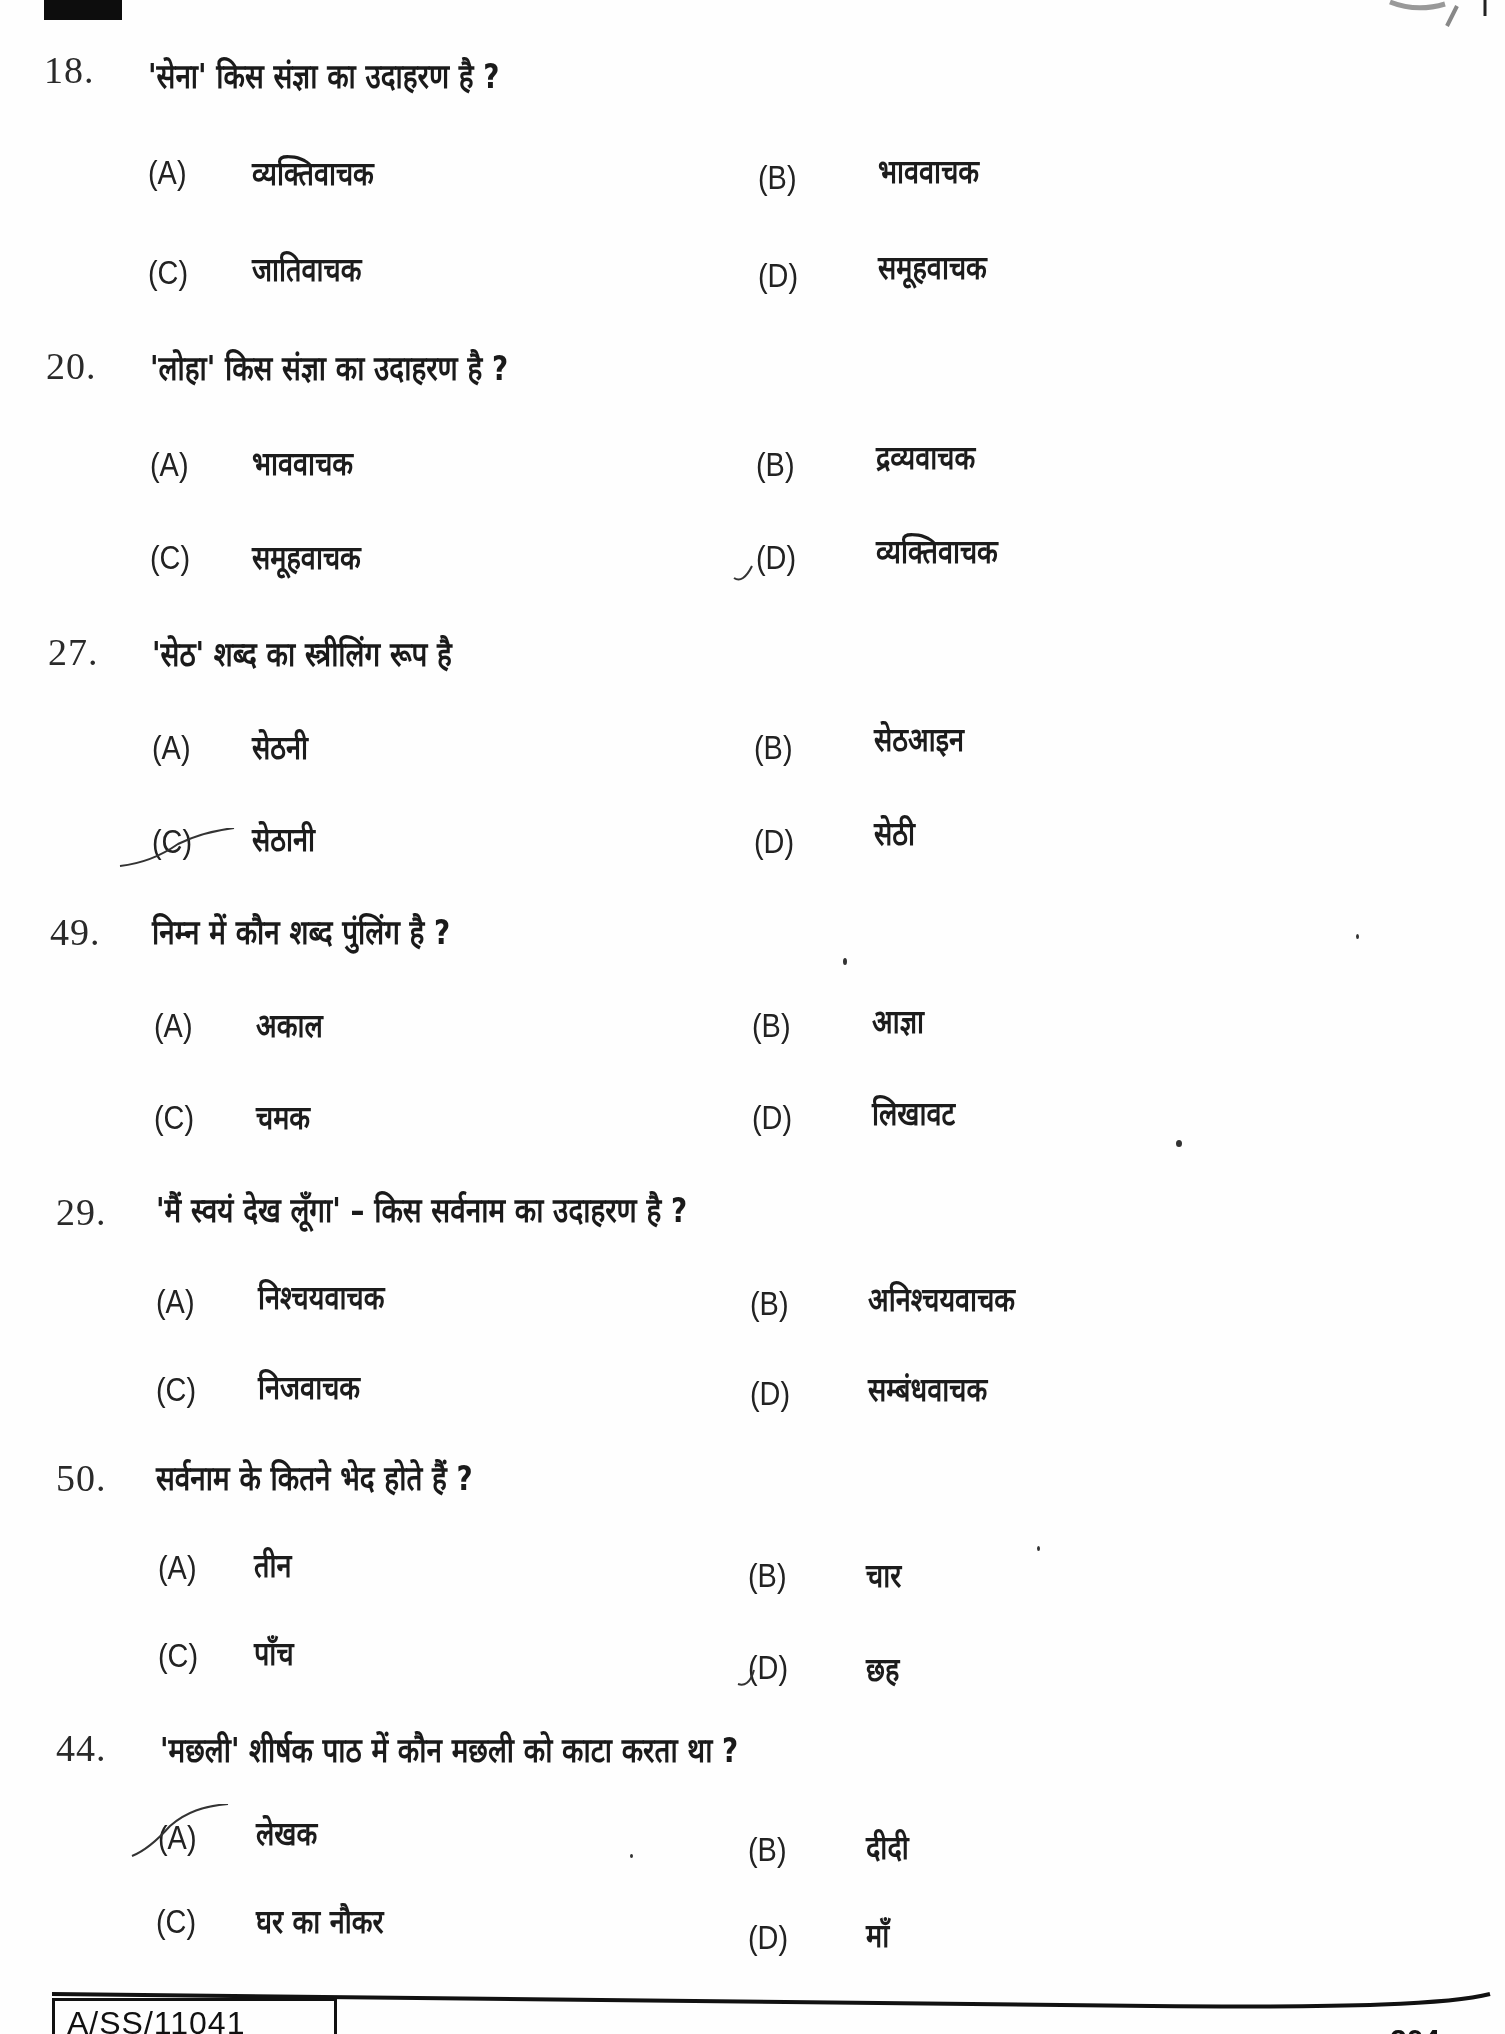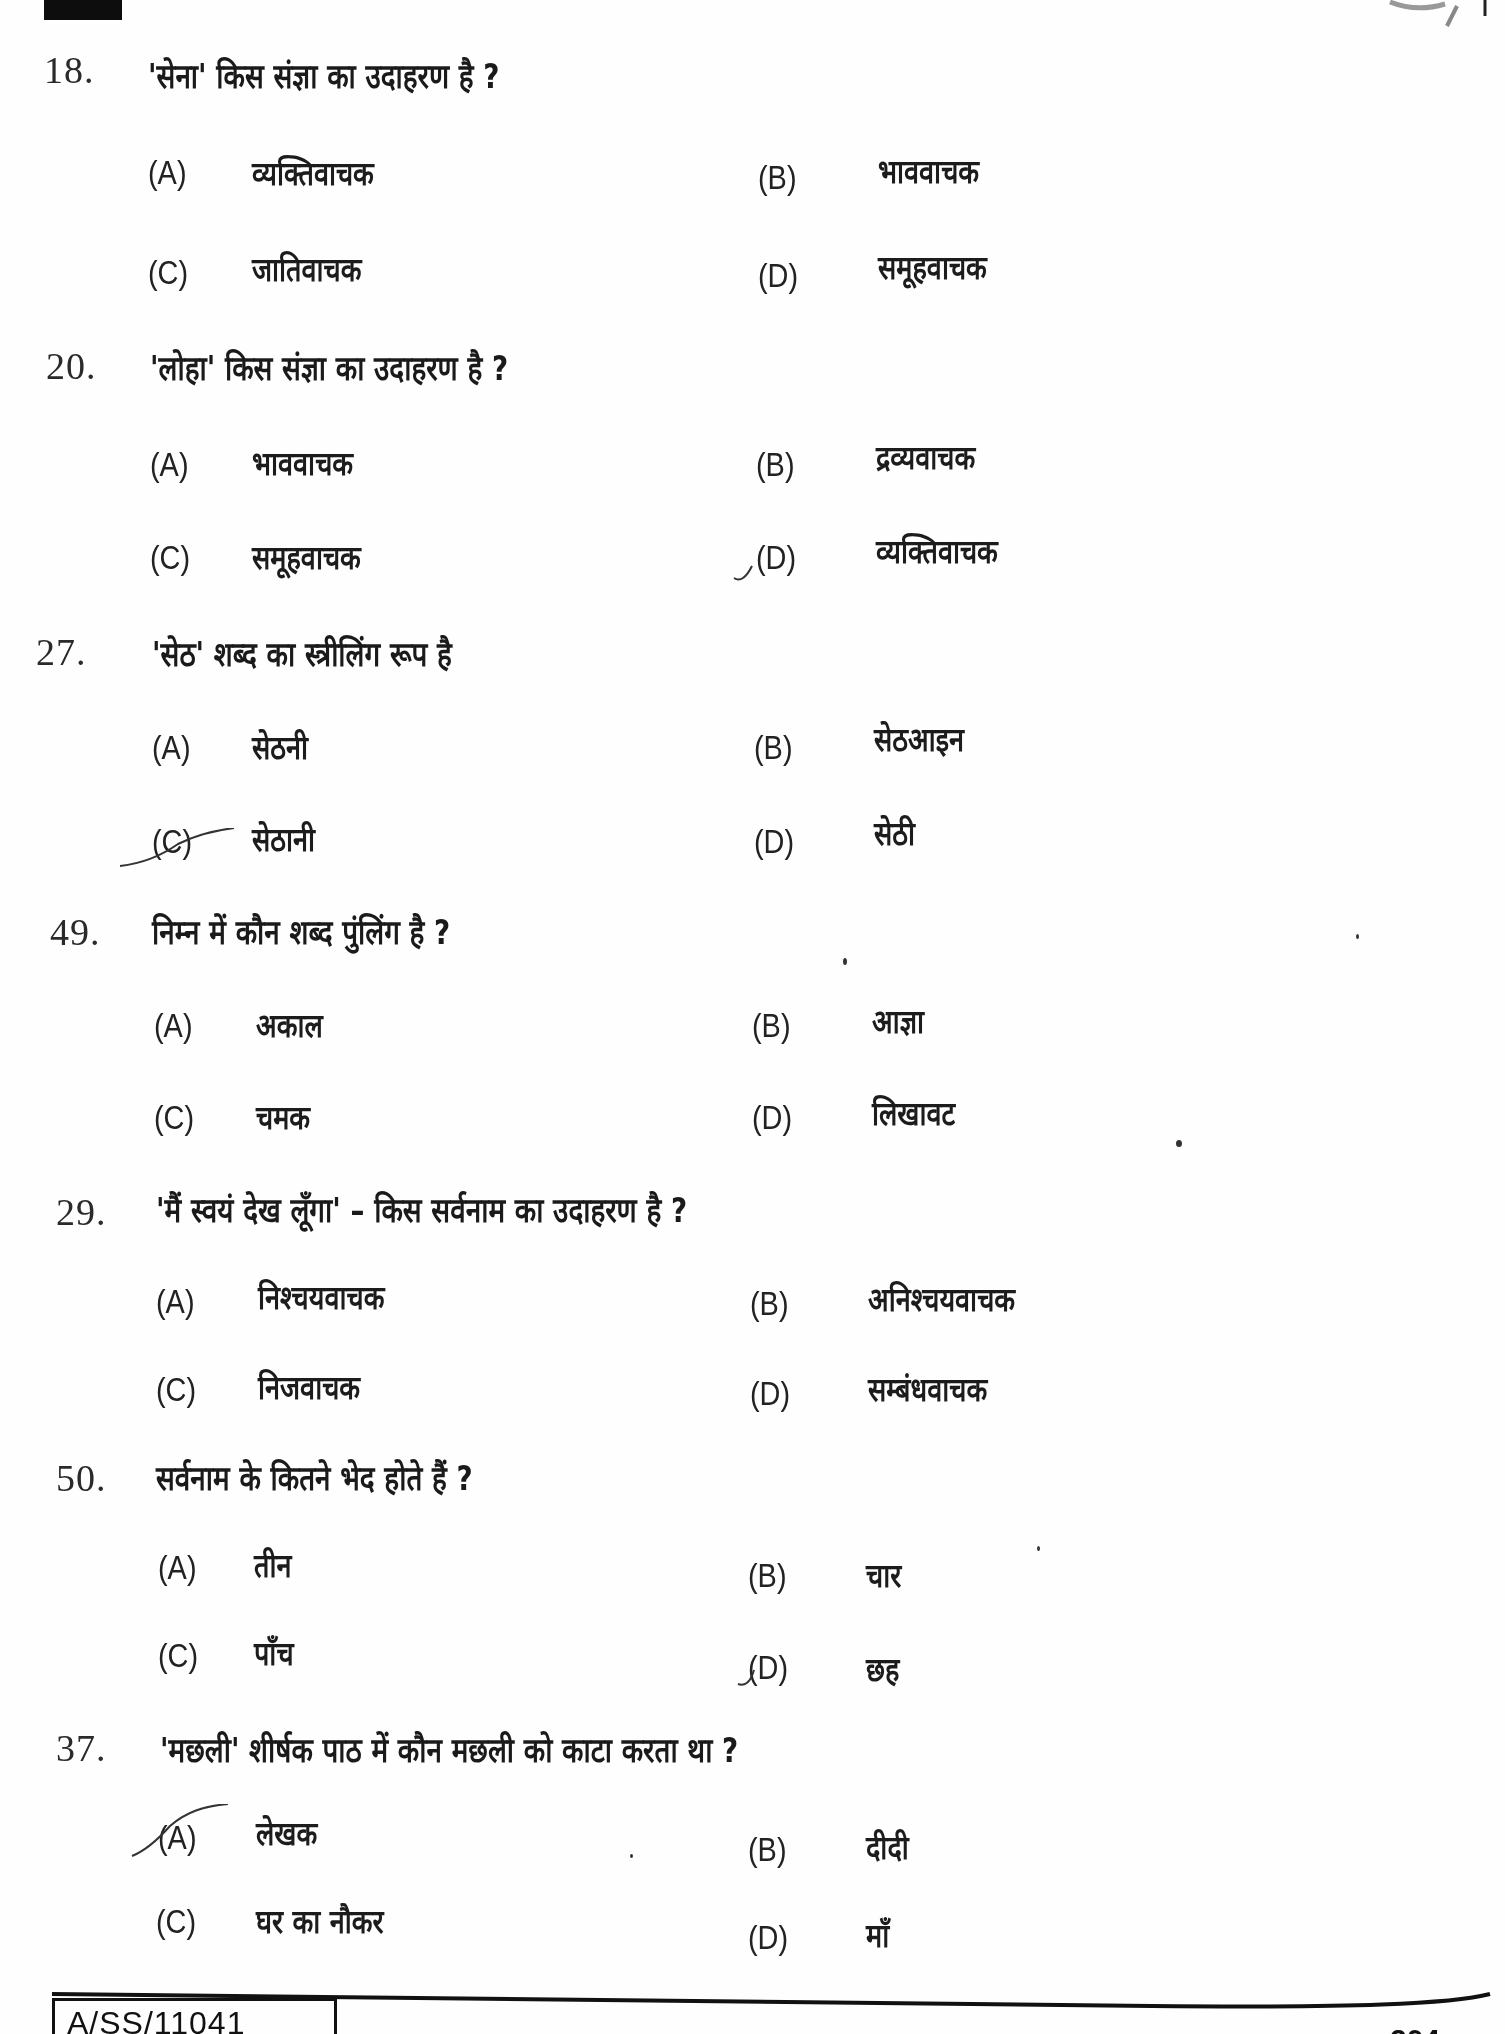--- a/index.html
+++ b/index.html
@@ -145,21 +145,21 @@
     <span class="opt-label" style="left:150px; top:538px;">(C)</span>
     <span class="opt-text" style="left:252px; top:534px;">समूहवाचक</span>
     <span class="opt-label" style="left:756px; top:538px;">(D)</span>
     <span class="opt-text" style="left:876px; top:528px;">व्यक्तिवाचक</span>
     <svg class="tick-mark" style="left:732px; top:560px;" width="30" height="22" viewBox="0 0 30 22">
       <path d="M2 18 C8 22, 14 18, 20 6" stroke="#333" stroke-width="2" fill="none"></path>
     </svg>
   </div>
 
   <div class="question" style="top:0;">
-    <span class="q-num" style="left:36px; top:630px;">27.</span>
+    <span class="q-num" style="left:48px; top:630px;">27.</span>
     <span class="q-text" style="left:152px; top:630px;">'सेठ' शब्द का स्त्रीलिंग रूप है</span>
     <span class="opt-label" style="left:152px; top:728px;">(A)</span>
     <span class="opt-text" style="left:252px; top:724px;">सेठनी</span>
     <span class="opt-label" style="left:754px; top:728px;">(B)</span>
     <span class="opt-text" style="left:874px; top:716px;">सेठआइन</span>
     <span class="opt-label" style="left:152px; top:822px;">(C)</span>
     <span class="opt-text" style="left:252px; top:816px;">सेठानी</span>
     <span class="opt-label" style="left:754px; top:822px;">(D)</span>
     <span class="opt-text" style="left:874px; top:810px;">सेठी</span>
     <svg class="tick-mark" style="left:118px; top:828px;" width="120" height="42" viewBox="0 0 120 42">
@@ -203,21 +203,21 @@
     <span class="opt-label" style="left:158px; top:1636px;">(C)</span>
     <span class="opt-text" style="left:254px; top:1630px;">पाँच</span>
     <span class="opt-label" style="left:748px; top:1648px;">(D)</span>
     <span class="opt-text" style="left:866px; top:1646px;">छह</span>
     <svg class="tick-mark" style="left:736px; top:1666px;" width="24" height="22" viewBox="0 0 24 22">
       <path d="M2 18 C8 20, 14 18, 18 4" stroke="#333" stroke-width="2" fill="none"></path>
     </svg>
   </div>
 
   <div class="question" style="top:0;">
-    <span class="q-num" style="left:56px; top:1726px;">37.</span>
+    <span class="q-num" style="left:56px; top:1726px;">44.</span>
     <span class="q-text" style="left:160px; top:1726px;">'मछली' शीर्षक पाठ में कौन मछली को काटा करता था ?</span>
     <span class="opt-label" style="left:158px; top:1818px;">(A)</span>
     <span class="opt-text" style="left:256px; top:1810px;">लेखक</span>
     <span class="opt-label" style="left:748px; top:1830px;">(B)</span>
     <span class="opt-text" style="left:866px; top:1824px;">दीदी</span>
     <span class="opt-label" style="left:156px; top:1902px;">(C)</span>
     <span class="opt-text" style="left:256px; top:1898px;">घर का नौकर</span>
     <span class="opt-label" style="left:748px; top:1918px;">(D)</span>
     <span class="opt-text" style="left:866px; top:1912px;">माँ</span>
     <svg class="tick-mark" style="left:130px; top:1804px;" width="100" height="56" viewBox="0 0 100 56">

